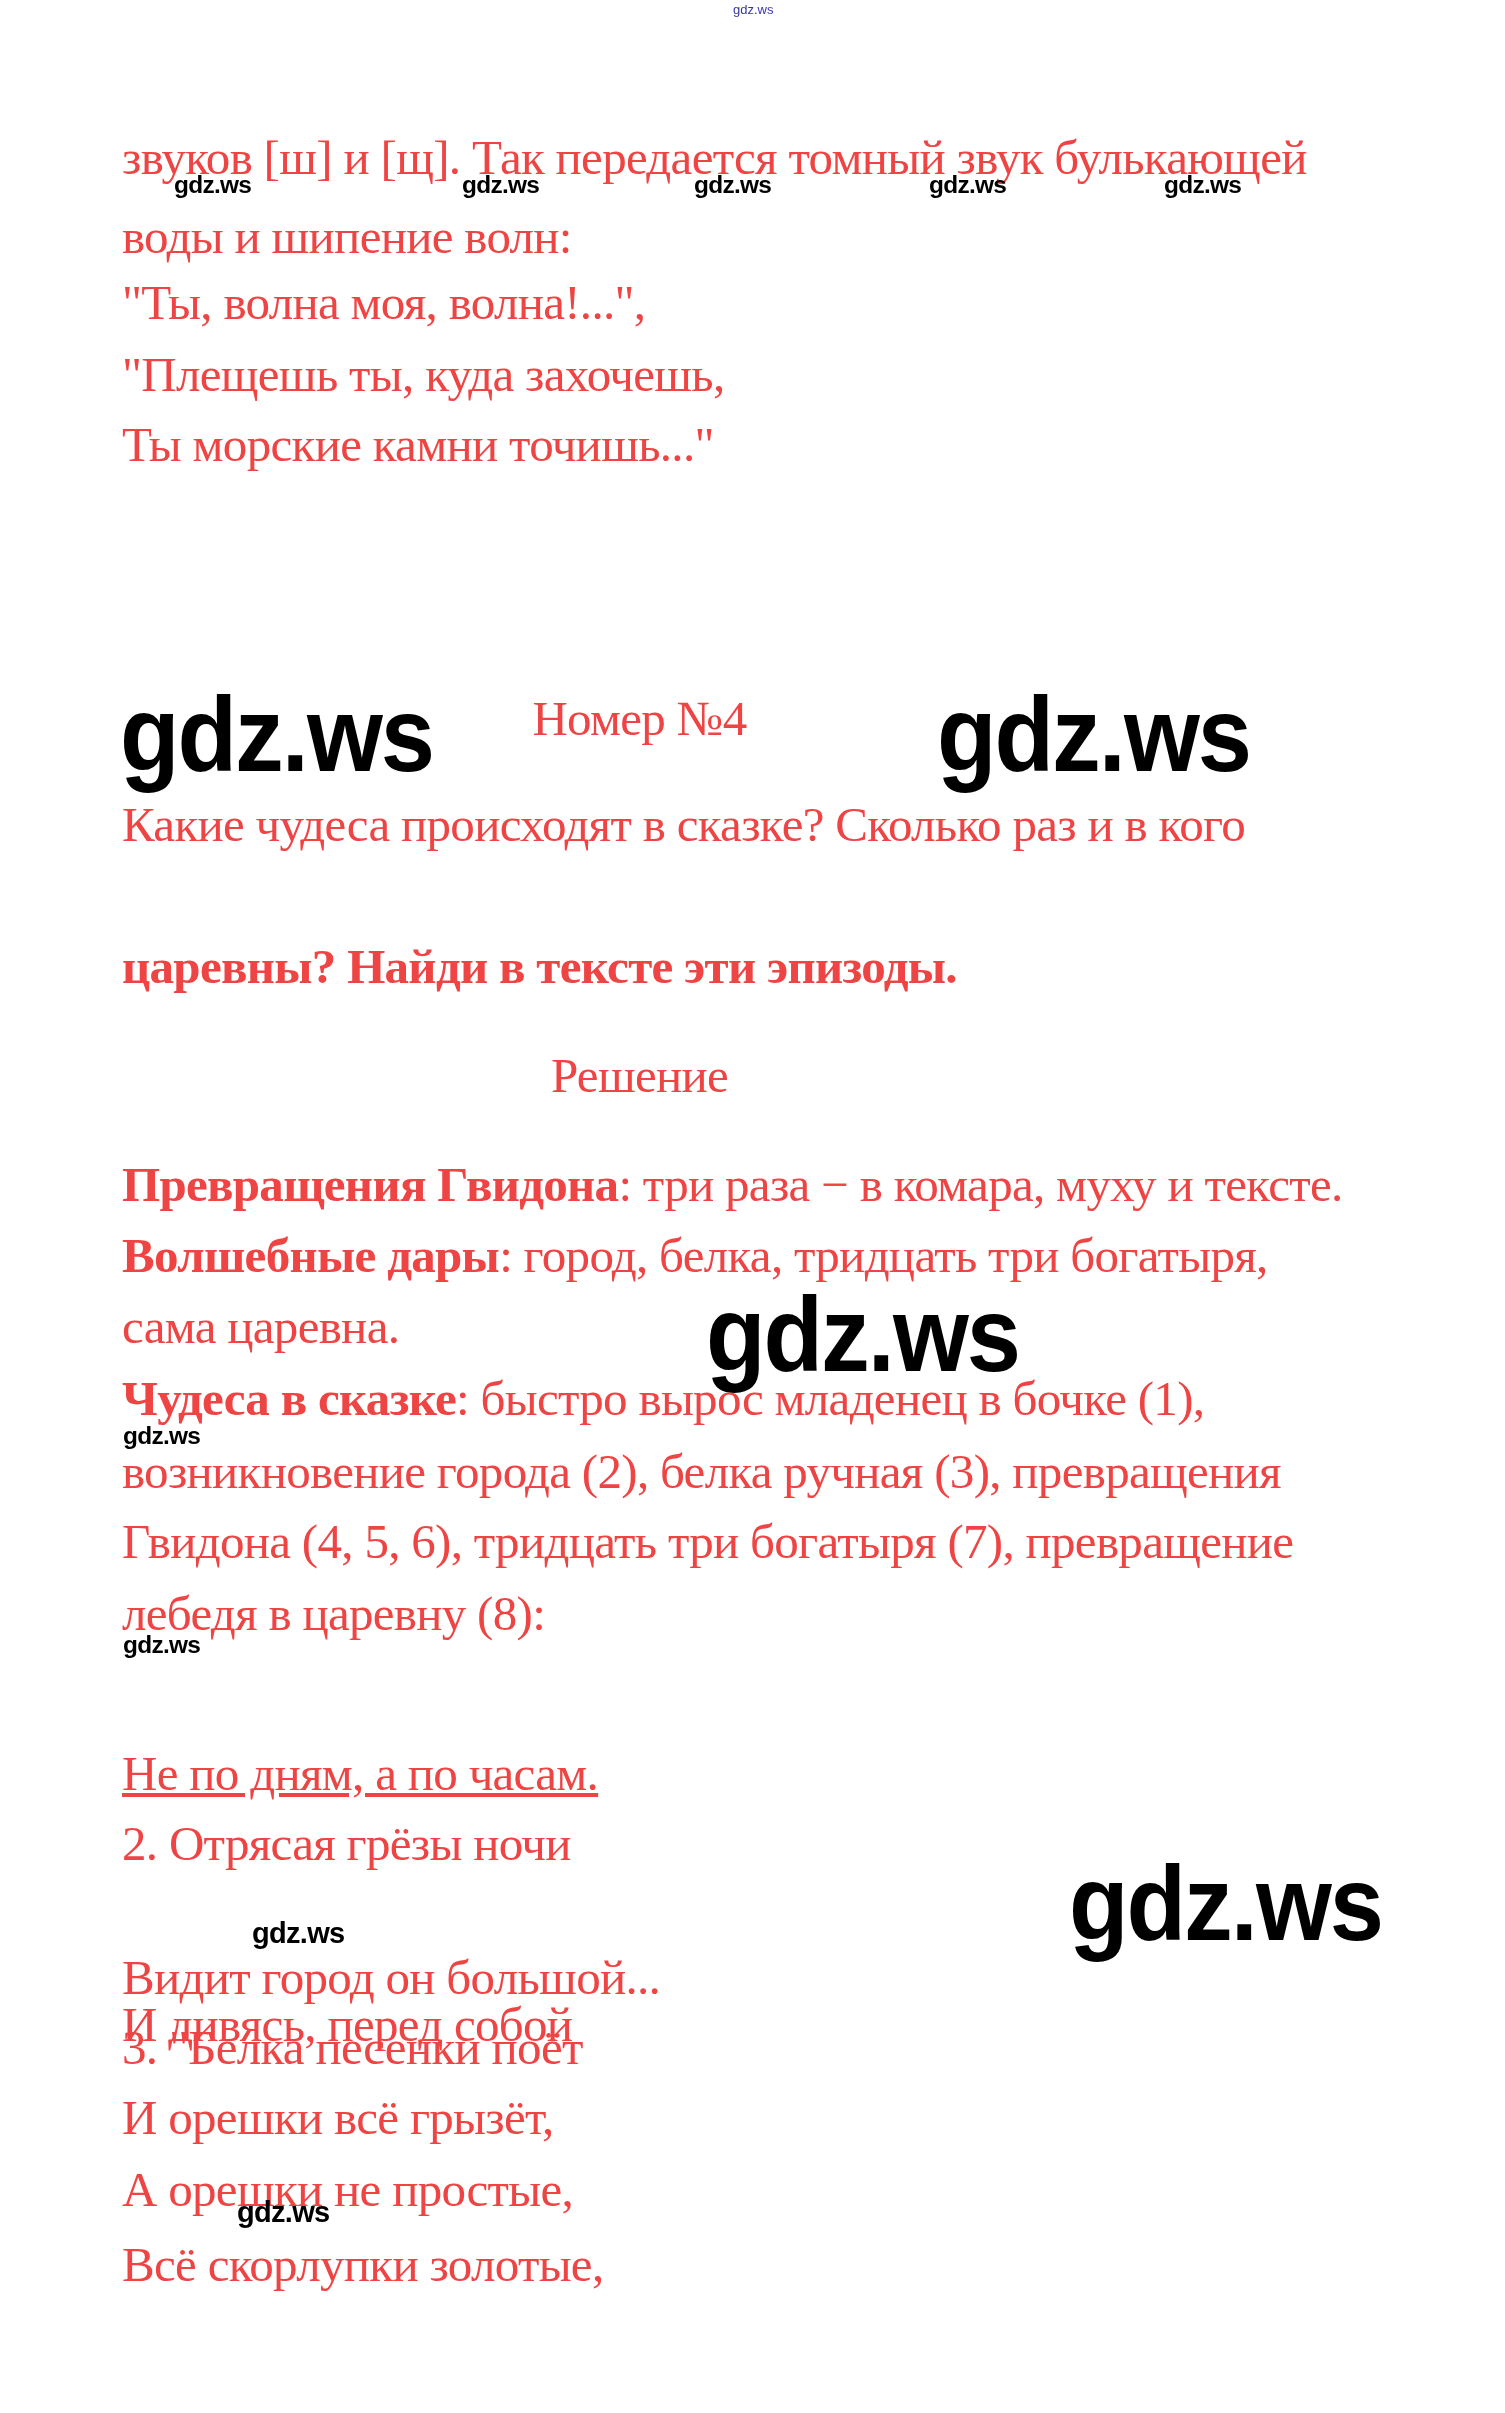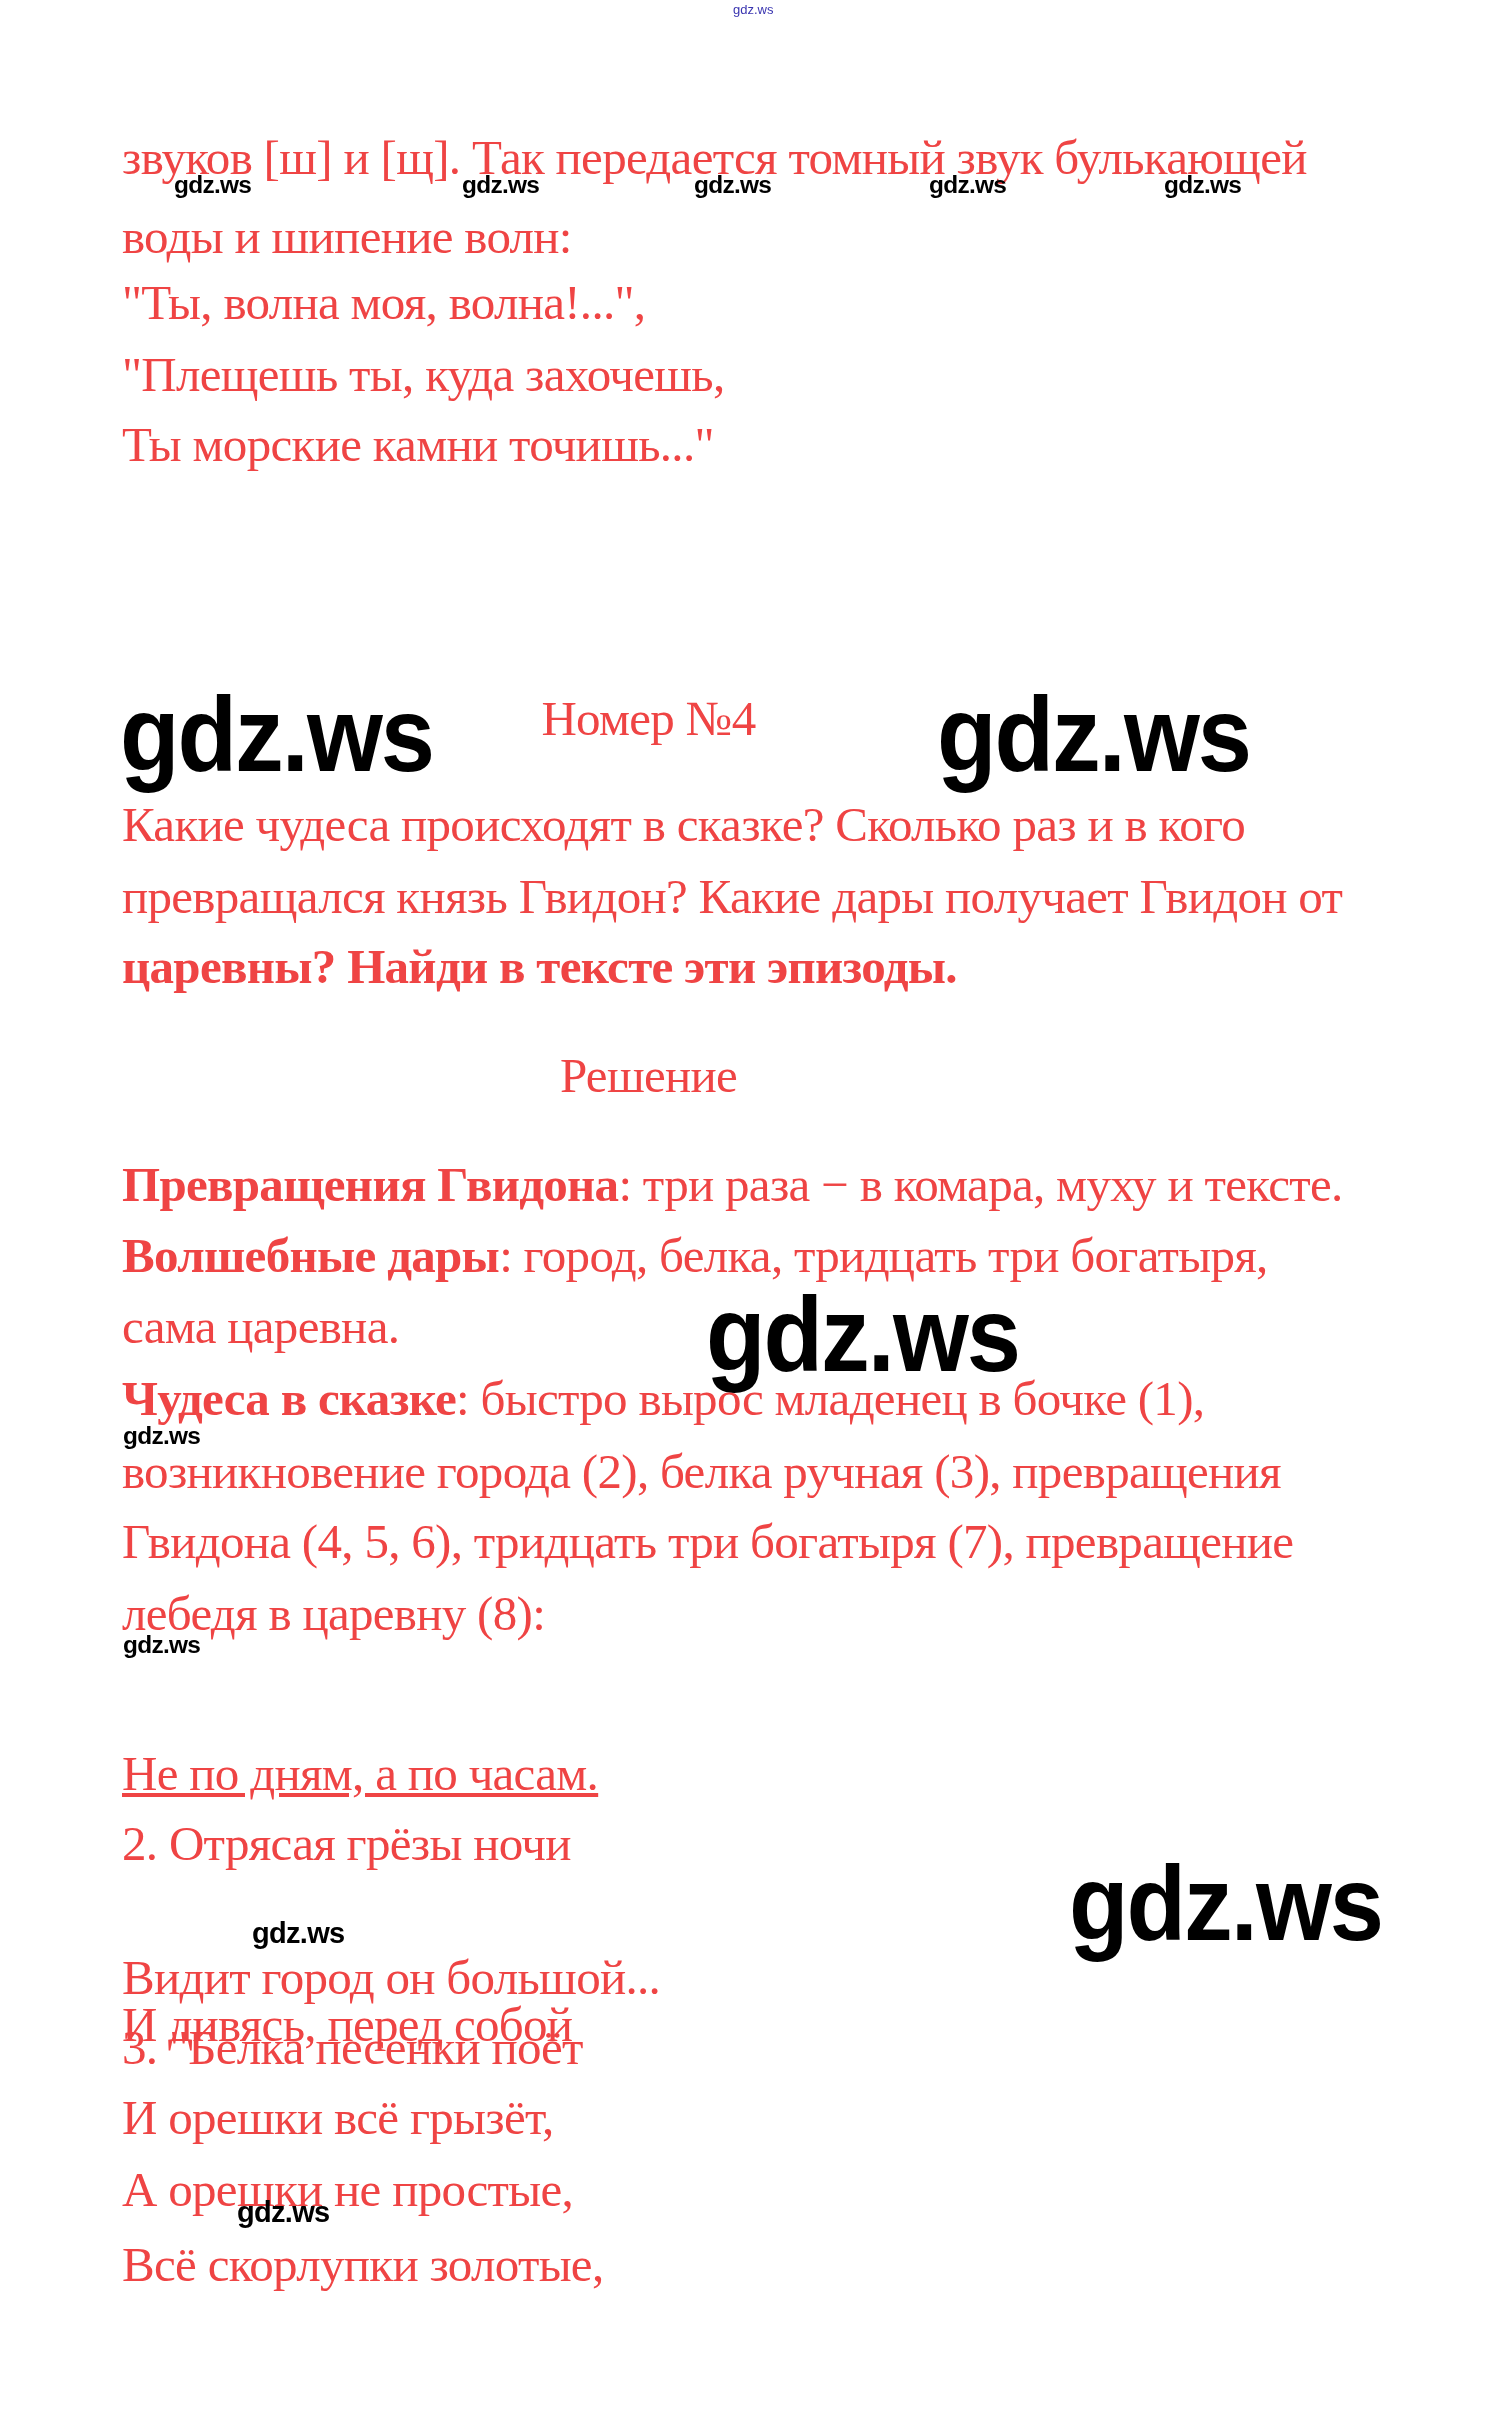--- a/index.html
+++ b/index.html
@@ -16,21 +16,21 @@
     position:absolute;
     left:122px;
     font-size:49px;
     line-height:1;
     letter-spacing:-0.7px;
     white-space:nowrap;
     color:#ef4444;
   }
   .line .b{font-weight:bold;}
   .centered{
-    left:9px;
+    left:0;
     width:1279px;
     text-align:center;
   }
   .wm{
     position:absolute;
     font-family:"Liberation Sans", sans-serif;
     font-weight:bold;
     color:#000;
     line-height:1;
     white-space:nowrap;
@@ -68,21 +68,20 @@
 
   <div class="line" style="top:278px;">"Ты, волна моя, волна!...",</div>
   <div class="line" style="top:350px;">"Плещешь ты, куда захочешь,</div>
   <div class="line" style="top:420px;">Ты морские камни точишь..."</div>
 
   <div class="wm wm-big" style="left:120px;top:681px;">gdz.ws</div>
   <div class="line centered" style="top:694px;">Номер №4</div>
   <div class="wm wm-big" style="left:937px;top:681px;">gdz.ws</div>
 
   <div class="line" style="top:800px;">Какие чудеса происходят в сказке? Сколько раз и в кого</div>
-  <div class="line" style="top:872px;">превращался князь Гвидон? Какие дары получает Гвидон от</div>
   <div class="line" style="top:942px;font-weight:bold;">царевны? Найди в тексте эти эпизоды.</div>
 
   <div class="line centered" style="top:1051px;">Решение</div>
 
   <div class="line" style="top:1160px;">
     <span class="b">Превращения Гвидона</span><span>: три раза − в комара, муху и тексте.</span>
   </div>
 
   <div class="line" style="top:1231px;">
     <span class="b">Волшебные дары</span><span>: город, белка, тридцать три богатыря,</span>

